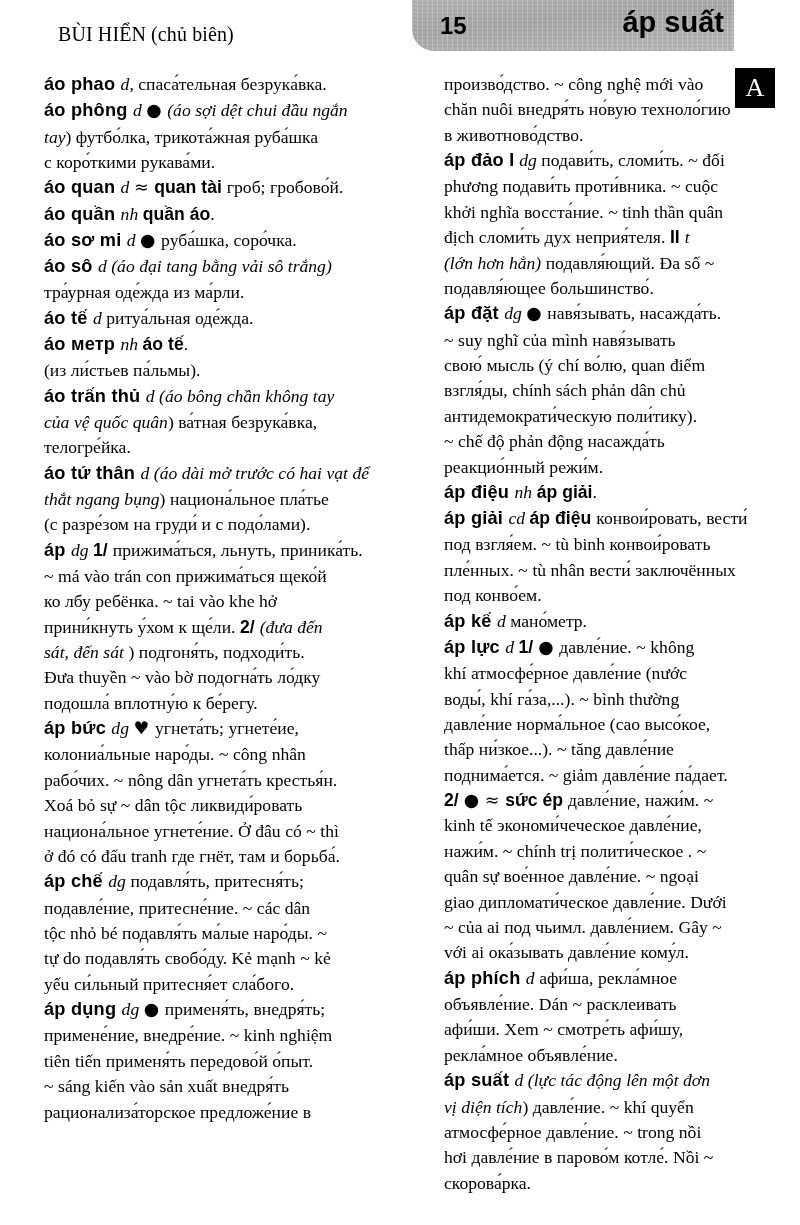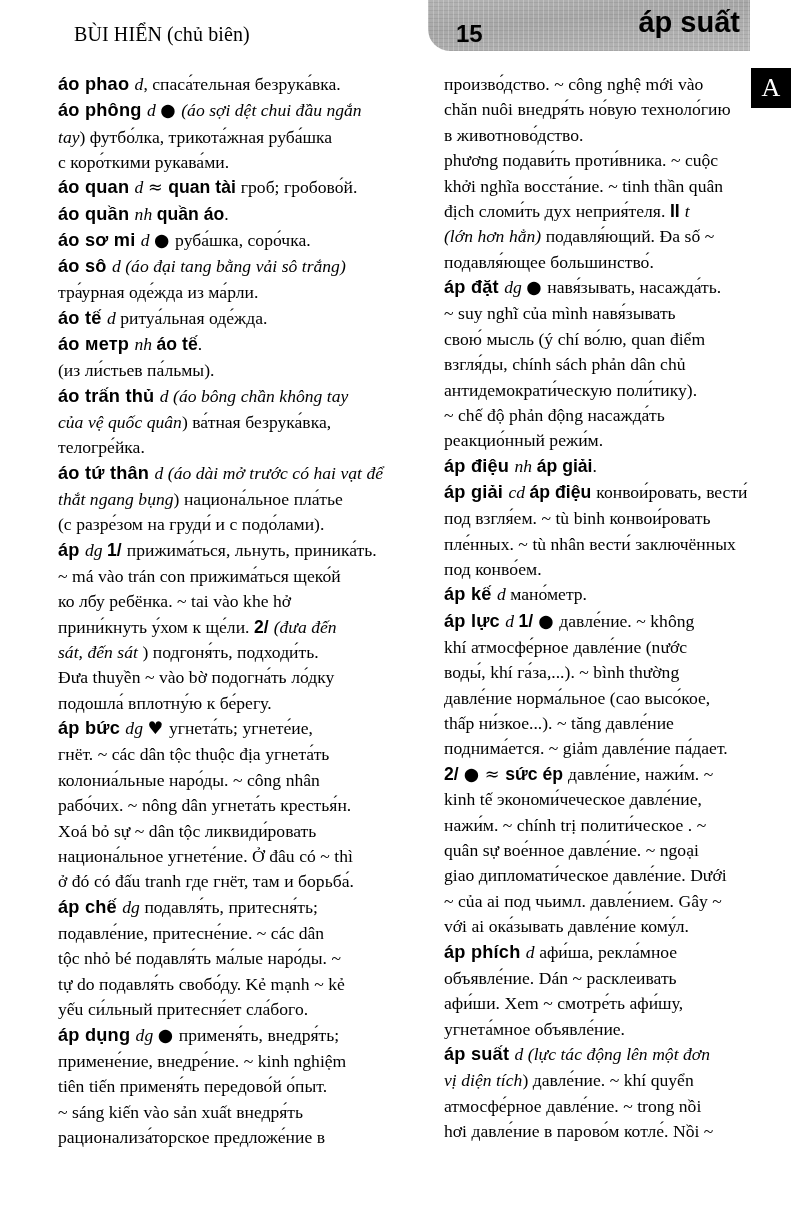--- a/index.html
+++ b/index.html
@@ -14,21 +14,21 @@
     position: relative;
     overflow: hidden;
     font-family: "Liberation Serif", "DejaVu Serif", serif;
     color: #000000;
   }
 
   
   #page-header {
     position: absolute;
     top: 0;
-    left: 16px;
+    left: 0;
     width: 688px;
     height: 66px;
   }
   #running-head {
     position: absolute;
     left: 58px;
     top: 23px;
     font-family: "Liberation Serif", "DejaVu Serif", serif;
     font-size: 20px;
     letter-spacing: 0.1px;
@@ -47,21 +47,20 @@
     border-bottom-left-radius: 22px;
   }
   #header-page-number {
     position: absolute;
     left: 28px;
     top: 12px;
     font-family: "Liberation Sans", "DejaVu Sans", sans-serif;
     font-weight: bold;
     font-size: 24px;
     color: #000;
-    margin-top: 8px;
   }
   #header-entry-word {
     position: absolute;
     right: 10px;
     top: 6px;
     font-family: "Liberation Sans", "DejaVu Sans", sans-serif;
     font-weight: bold;
     font-size: 29px;
     color: #000;
     white-space: nowrap;
@@ -86,21 +85,21 @@
   #columns {
     position: absolute;
     top: 72px;
     left: 0;
     width: 800px;
   }
   .column {
     position: absolute;
     top: 0;
   }
-  #column-left  { left: 58px;  width: 345px; }
+  #column-left  { left: 44px;  width: 345px; }
   #column-right { left: 444px; width: 330px; }
 
   .entry {
     font-size: 17.6px;
     line-height: 1.415;
     text-align: justify;
     text-justify: inter-word;
     margin: 0 0 0.5px 0;
     padding-left: 20px;
     text-indent: -20px;
@@ -170,41 +169,41 @@
       <div class="entry cont"><span class="vi">thắt ngang bụng</span><span class="ru">) национа́льное пла́тье</span></div>
       <div class="entry cont"><span class="ru">(с разре́зом на груди́ и с подо́лами).</span></div>
       <div class="entry"><span class="hw">áp </span><span class="pos">dg </span><span class="num">1/ </span><span class="ru">прижима́ться, льнуть, приника́ть.</span></div>
       <div class="entry cont"><span class="ru">~ </span><span class="ru">má vào trán con </span><span class="ru">прижима́ться щеко́й</span></div>
       <div class="entry cont"><span class="ru">ко лбу ребёнка. ~ </span><span class="ru">tai vào khe hở</span></div>
       <div class="entry cont"><span class="ru">прини́кнуть у́хом к ще́ли. </span><span class="num">2/ </span><span class="vi">(đưa đến</span></div>
       <div class="entry cont"><span class="vi">sát, đến sát </span><span class="ru">) подгоня́ть, подходи́ть.</span></div>
       <div class="entry cont"><span class="ru">Đưa thuyền </span><span class="ru">~ </span><span class="ru">vào bờ </span><span class="ru">подогна́ть ло́дку</span></div>
       <div class="entry cont"><span class="ru">подошла́ вплотну́ю к бе́регу.</span></div>
       <div class="entry"><span class="hw">áp bức </span><span class="pos">dg </span><span class="sym">♥ </span><span class="ru">угнета́ть; угнете́ие,</span></div>
-      <div class="entry cont"><span class="ru">гнёт. ~ </span><span class="ru">các dân tộc thuộc địa </span><span class="ru">угнета́ть</span></div>
       <div class="entry cont"><span class="ru">колониа́льные наро́ды. ~ </span><span class="ru">công nhân</span></div>
       <div class="entry cont"><span class="ru">рабо́чих. ~ </span><span class="ru">nông dân </span><span class="ru">угнета́ть крестья́н.</span></div>
       <div class="entry cont"><span class="ru">Xoá bỏ sự </span><span class="ru">~ </span><span class="ru">dân tộc </span><span class="ru">ликвиди́ровать</span></div>
       <div class="entry cont"><span class="ru">национа́льное угнете́ние. </span><span class="ru">Ở đâu có </span><span class="ru">~ </span><span class="ru">thì</span></div>
       <div class="entry cont"><span class="ru">ở đó có đấu tranh </span><span class="ru">где гнёт, там и борьба́.</span></div>
       <div class="entry"><span class="hw">áp chế </span><span class="pos">dg </span><span class="ru">подавля́ть, притесня́ть;</span></div>
       <div class="entry cont"><span class="ru">подавле́ние, притесне́ние. ~ </span><span class="ru">các dân</span></div>
       <div class="entry cont"><span class="ru">tộc nhỏ bé </span><span class="ru">подавля́ть ма́лые наро́ды. ~</span></div>
       <div class="entry cont"><span class="ru">tự do </span><span class="ru">подавля́ть свобо́ду. </span><span class="ru">Kẻ mạnh </span><span class="ru">~ </span><span class="ru">kẻ</span></div>
       <div class="entry cont"><span class="ru">yếu </span><span class="ru">си́льный притесня́ет сла́бого.</span></div>
       <div class="entry"><span class="hw">áp dụng </span><span class="pos">dg </span><span class="sym">● </span><span class="ru">применя́ть, внедря́ть;</span></div>
       <div class="entry cont"><span class="ru">примене́ние, внедре́ние. ~ </span><span class="ru">kinh nghiệm</span></div>
       <div class="entry cont"><span class="ru">tiên tiến </span><span class="ru">применя́ть передово́й о́пыт.</span></div>
       <div class="entry cont"><span class="ru">~ </span><span class="ru">sáng kiến vào sản xuất </span><span class="ru">внедря́ть</span></div>
       <div class="entry cont"><span class="ru">рационализа́торское предложе́ние в</span></div>
     </div>
   <div class="column" id="column-right">
       <div class="entry cont"><span class="ru">произво́дство. ~ </span><span class="ru">công nghệ mới vào</span></div>
       <div class="entry cont"><span class="ru">chăn nuôi </span><span class="ru">внедря́ть но́вую техноло́гию</span></div>
       <div class="entry cont"><span class="ru">в животново́дство.</span></div>
+      <div class="entry"><span class="hw">áp đảo </span><span class="num">I </span><span class="pos">dg </span><span class="ru">подави́ть, сломи́ть. ~ </span><span class="ru">đối</span></div>
       <div class="entry cont"><span class="ru">phương </span><span class="ru">подави́ть проти́вника. ~ </span><span class="ru">cuộc</span></div>
       <div class="entry cont"><span class="ru">khởi nghĩa </span><span class="ru">восста́ние. ~ </span><span class="ru">tinh thần quân</span></div>
       <div class="entry cont"><span class="ru">địch </span><span class="ru">сломи́ть дух неприя́теля. </span><span class="num">II </span><span class="pos">t</span></div>
       <div class="entry cont"><span class="vi">(lớn hơn hẳn) </span><span class="ru">подавля́ющий. </span><span class="ru">Đa số </span><span class="ru">~</span></div>
       <div class="entry cont"><span class="ru">подавля́ющее большинство́.</span></div>
       <div class="entry"><span class="hw">áp đặt </span><span class="pos">dg </span><span class="sym">● </span><span class="ru">навя́зывать, насажда́ть.</span></div>
       <div class="entry cont"><span class="ru">~ </span><span class="ru">suy nghĩ của mình </span><span class="ru">навя́зывать</span></div>
       <div class="entry cont"><span class="ru">свою́ мысль (ý chí во́лю, </span><span class="ru">quan điểm</span></div>
       <div class="entry cont"><span class="ru">взгля́ды, </span><span class="ru">chính sách phản dân chủ</span></div>
       <div class="entry cont"><span class="ru">антидемократи́ческую    поли́тику).</span></div>
@@ -225,19 +224,20 @@
       <div class="entry cont"><span class="num">2/ </span><span class="sym">● ≈ </span><span class="bs">sức ép </span><span class="ru">давле́ние, нажи́м. ~</span></div>
       <div class="entry cont"><span class="ru">kinh tế </span><span class="ru">экономи́чеческое давле́ние,</span></div>
       <div class="entry cont"><span class="ru">нажи́м. ~ </span><span class="ru">chính trị </span><span class="ru">полити́ческое . ~</span></div>
       <div class="entry cont"><span class="ru">quân sự </span><span class="ru">вое́нное давле́ние. ~ </span><span class="ru">ngoại</span></div>
       <div class="entry cont"><span class="ru">giao </span><span class="ru">дипломати́ческое давле́ние. </span><span class="ru">Dưới</span></div>
       <div class="entry cont"><span class="ru">~ </span><span class="ru">của ai </span><span class="ru">под чьимл. давле́нием. </span><span class="ru">Gây </span><span class="ru">~</span></div>
       <div class="entry cont"><span class="ru">với ai </span><span class="ru">ока́зывать давле́ние кому́л.</span></div>
       <div class="entry"><span class="hw">áp phích </span><span class="pos">d </span><span class="ru">афи́ша, рекла́мное</span></div>
       <div class="entry cont"><span class="ru">объявле́ние. </span><span class="ru">Dán </span><span class="ru">~ расклеивать</span></div>
       <div class="entry cont"><span class="ru">афи́ши. </span><span class="ru">Xem </span><span class="ru">~ смотре́ть афи́шу,</span></div>
-      <div class="entry cont"><span class="ru">угнета́мное объявле́ние.</span></div>
+      <div class="entry cont"><span class="ru">рекла́мное объявле́ние.</span></div>
       <div class="entry"><span class="hw">áp suất </span><span class="pos">d </span><span class="vi">(lực tác động lên một đơn</span></div>
       <div class="entry cont"><span class="vi">vị diện tích</span><span class="ru">) давле́ние. ~ </span><span class="ru">khí quyển</span></div>
       <div class="entry cont"><span class="ru">атмосфе́рное давле́ние. ~ </span><span class="ru">trong nồi</span></div>
       <div class="entry cont"><span class="ru">hơi </span><span class="ru">давле́ние в парово́м котле́. </span><span class="ru">Nồi </span><span class="ru">~</span></div>
+      <div class="entry cont"><span class="ru">скорова́рка.</span></div>
     </div>
 </div>
 
 </body></html>

